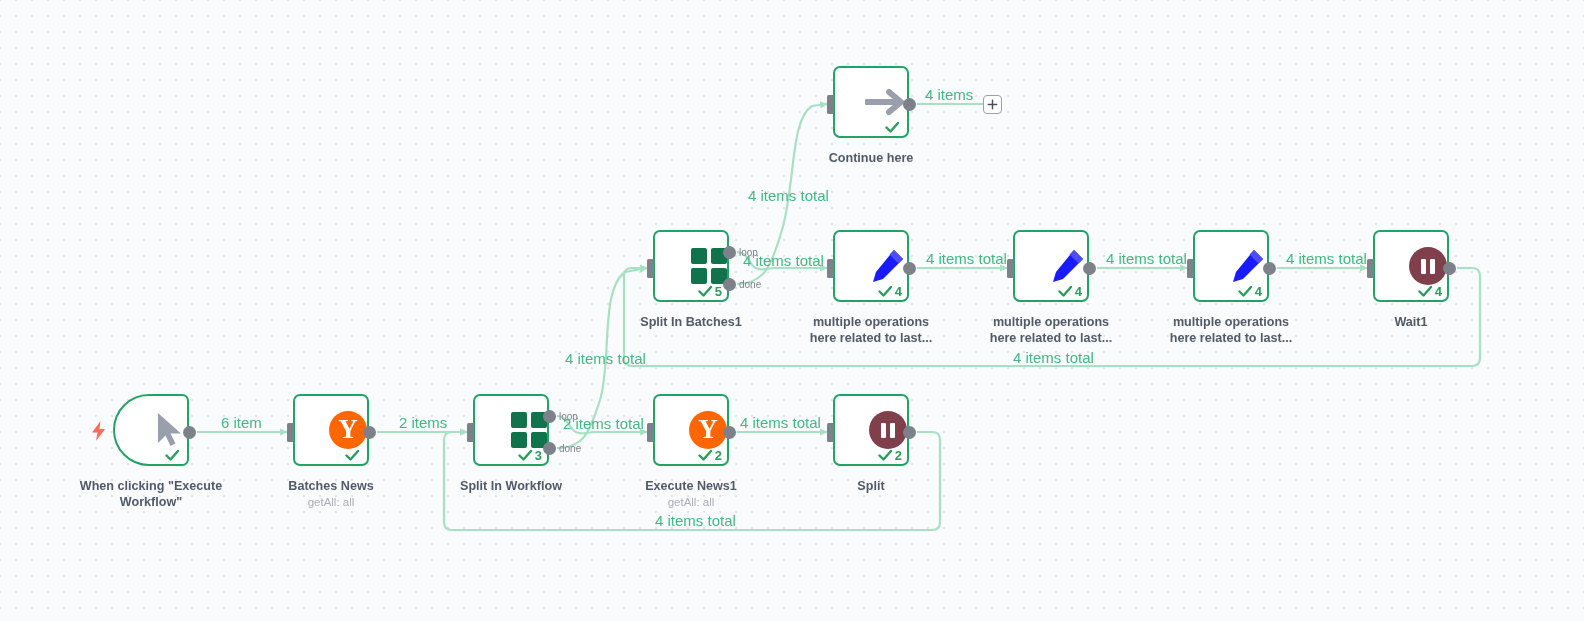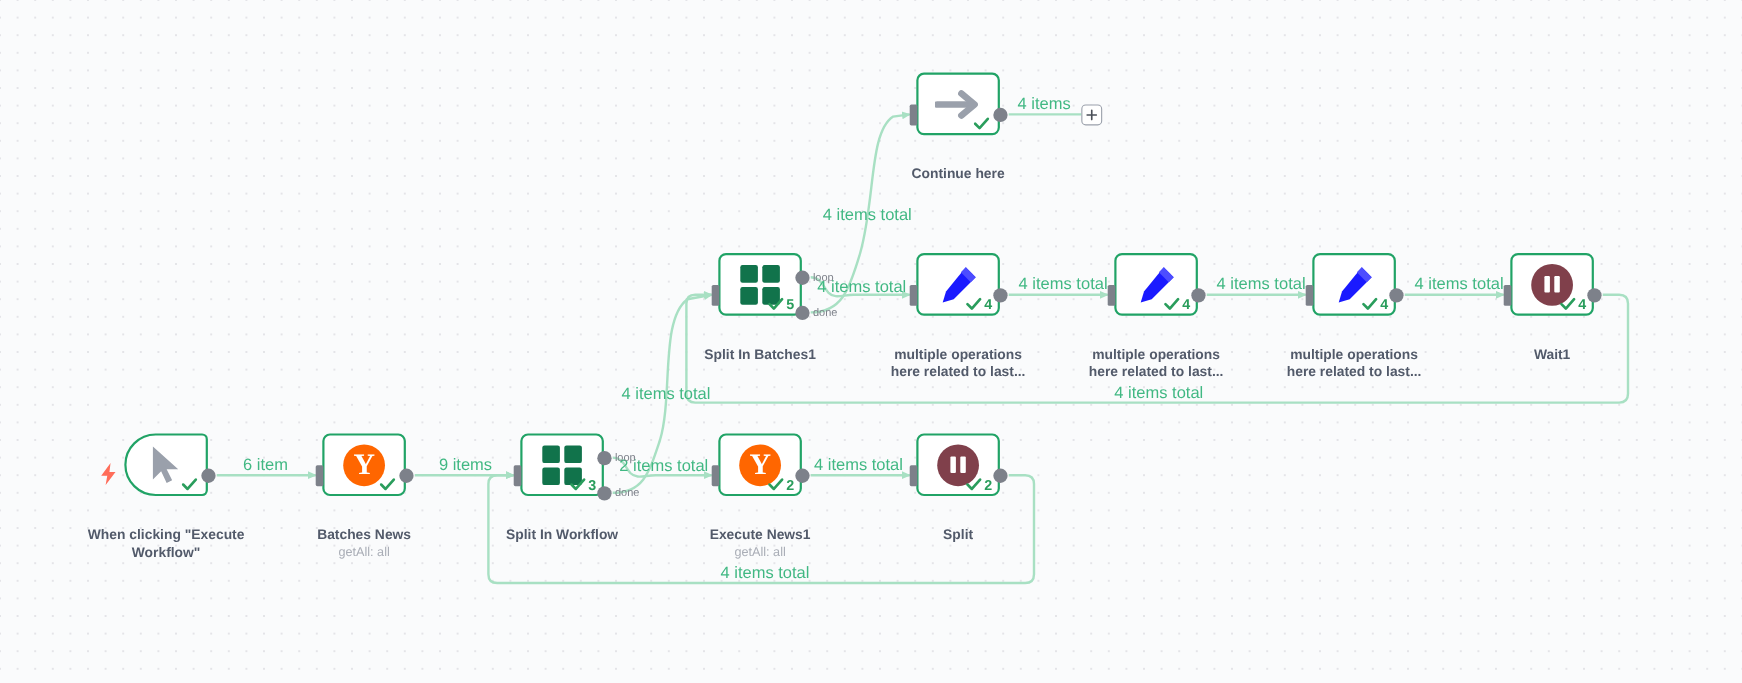--- a/index.html
+++ b/index.html
@@ -23,28 +23,28 @@
     left: 0; top: 0;
     width: 1584px;
     height: 621px;
     pointer-events: none;
   }
 
   
   .node {
     position: absolute;
     width: 76px;
-    height: 57px;
+    height: 72px;
     box-sizing: border-box;
     background: #ffffff;
     border: 2px solid #21a366;
     border-radius: 7px;
     display: flex;
     align-items: center;
-    justify-content: center;
+    justify-content: flex-end;
   }
   .node.trigger {
     border-top-left-radius: 38px;
     border-bottom-left-radius: 38px;
   }
 
   .node-label {
     position: absolute;
     top: 82px;
     left: 50%;
@@ -210,21 +210,21 @@
       <path d="M1277,268 L1367,268" marker-end="url(#ah)"></path>
 
       <path d="M1457,268 L1472,268 Q1480,268 1480,276 L1480,358 Q1480,366 1472,366
                L632,366 Q624,366 624,358 L624,276 Q624,268 632,268 L647,268" marker-end="url(#ah)"></path>
 
       <path d="M917,104 L983,104"></path>
     </g>
   </svg>
 
   <div class="edge-label" style="left:221px; top:415px;">6 item</div>
-  <div class="edge-label" style="left:399px; top:415px;">9 items</div>
+  <div class="edge-label" style="left:399px; top:415px;">2 items</div>
   <div class="edge-label" style="left:563px; top:416px;">2 items total</div>
   <div class="edge-label" style="left:740px; top:415px;">4 items total</div>
   <div class="edge-label" style="left:655px; top:513px;">4 items total</div>
   <div class="edge-label" style="left:565px; top:351px;">4 items total</div>
   <div class="edge-label" style="left:743px; top:253px;">4 items total</div>
   <div class="edge-label" style="left:748px; top:188px;">4 items total</div>
   <div class="edge-label" style="left:926px; top:251px;">4 items total</div>
   <div class="edge-label" style="left:1106px; top:251px;">4 items total</div>
   <div class="edge-label" style="left:1286px; top:251px;">4 items total</div>
   <div class="edge-label" style="left:1013px; top:350px;">4 items total</div>

